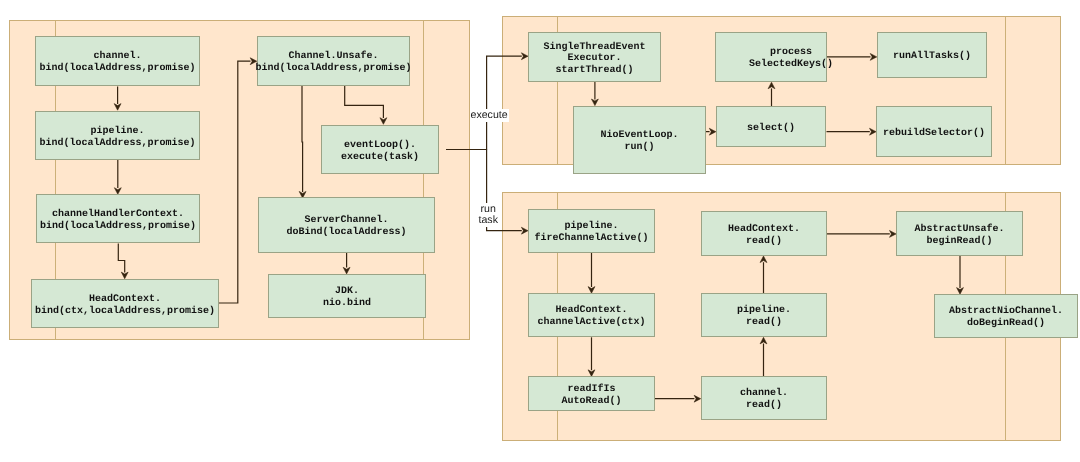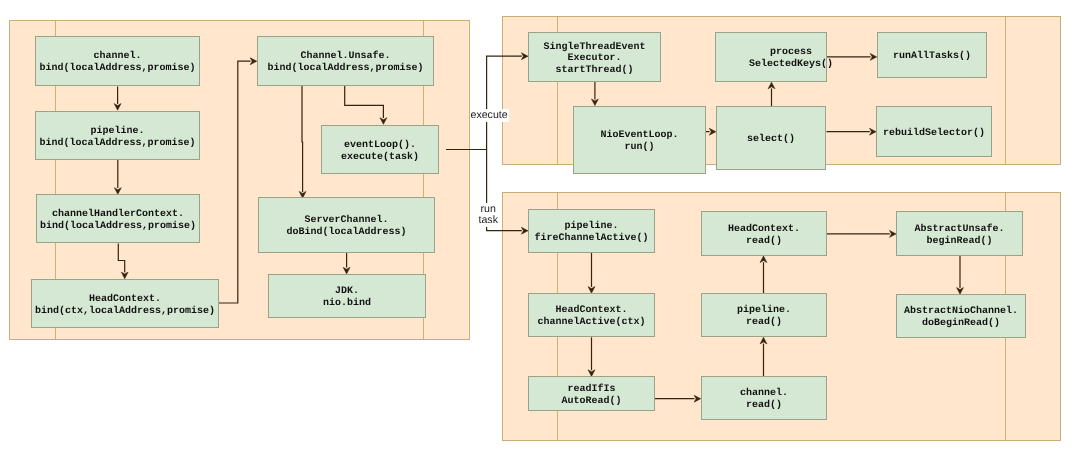--- a/index.html
+++ b/index.html
@@ -124,53 +124,53 @@
     </svg>
   <div id="nodes">
       <div class="node" style="left: 35px; top: 36px; width: 165px; height: 50px;"><span>channel.
 bind(localAddress,promise)</span></div>
       <div class="node" style="left: 35px; top: 111px; width: 165px; height: 49px;"><span>pipeline.
 bind(localAddress,promise)</span></div>
       <div class="node" style="left: 36px; top: 194px; width: 164px; height: 49px;"><span>channelHandlerContext.
 bind(localAddress,promise)</span></div>
       <div class="node" style="left: 31px; top: 279px; width: 188px; height: 49px;"><span>HeadContext.
 bind(ctx,localAddress,promise)</span></div>
-      <div class="node" style="left: 257px; top: 36px; width: 177px; height: 50px;"><span>Channel.Unsafe.
+      <div class="node" style="left: 257px; top: 36px; width: 153px; height: 50px;"><span>Channel.Unsafe.
 bind(localAddress,promise)</span></div>
       <div class="node" style="left: 321px; top: 125px; width: 118px; height: 49px;"><span>eventLoop().
 execute(task)</span></div>
       <div class="node" style="left: 258px; top: 197px; width: 177px; height: 56px;"><span>ServerChannel.
 doBind(localAddress)</span></div>
       <div class="node" style="left: 268px; top: 274px; width: 158px; height: 44px;"><span>JDK.
 nio.bind</span></div>
       <div class="node" style="left: 528px; top: 32px; width: 133px; height: 50px;"><span>SingleThreadEvent
 Executor.
 startThread()</span></div>
       <div class="node" style="left: 528px; top: 106px; width: 133px; height: 68px; margin-left: 45px;"><span>NioEventLoop.
 run()</span></div>
       <div class="node" style="left: 715px; top: 32px; width: 112px; height: 50px; padding-left: 40px;"><span>process
 SelectedKeys()</span></div>
       <div class="node" style="left: 877px; top: 32px; width: 110px; height: 46px;"><span>runAllTasks()</span></div>
-      <div class="node" style="left: 716px; top: 106px; width: 110px; height: 64px;"><span>select()</span></div>
+      <div class="node" style="left: 716px; top: 106px; width: 110px; height: 41px;"><span>select()</span></div>
       <div class="node" style="left: 876px; top: 106px; width: 116px; height: 51px;"><span>rebuildSelector()</span></div>
       <div class="node" style="left: 528px; top: 209px; width: 127px; height: 44px;"><span>pipeline.
 fireChannelActive()</span></div>
       <div class="node" style="left: 528px; top: 293px; width: 127px; height: 44px;"><span>HeadContext.
 channelActive(ctx)</span></div>
       <div class="node" style="left: 528px; top: 376px; width: 127px; height: 35px;"><span>readIfIs
 AutoRead()</span></div>
       <div class="node" style="left: 701px; top: 211px; width: 126px; height: 45px;"><span>HeadContext.
 read()</span></div>
       <div class="node" style="left: 701px; top: 293px; width: 126px; height: 44px;"><span>pipeline.
 read()</span></div>
       <div class="node" style="left: 701px; top: 376px; width: 126px; height: 44px;"><span>channel.
 read()</span></div>
       <div class="node" style="left: 896px; top: 211px; width: 127px; height: 45px;"><span>AbstractUnsafe.
 beginRead()</span></div>
-      <div class="node" style="left: 896px; top: 294px; width: 130px; height: 44px;"><span>AbstractNioChannel.
+      <div class="node" style="left: 934px; top: 294px; width: 144px; height: 44px;"><span>AbstractNioChannel.
 doBeginRead()</span></div>
     </div>
   <div id="labels">
       <div class="edgelabel" style="left: 469.5px; top: 88.5px;">execute</div>
       <div class="edgelabel" style="left: 477.5px; top: 182.8px;">run
 task</div>
     </div>
 </div>
 
 </body></html>

